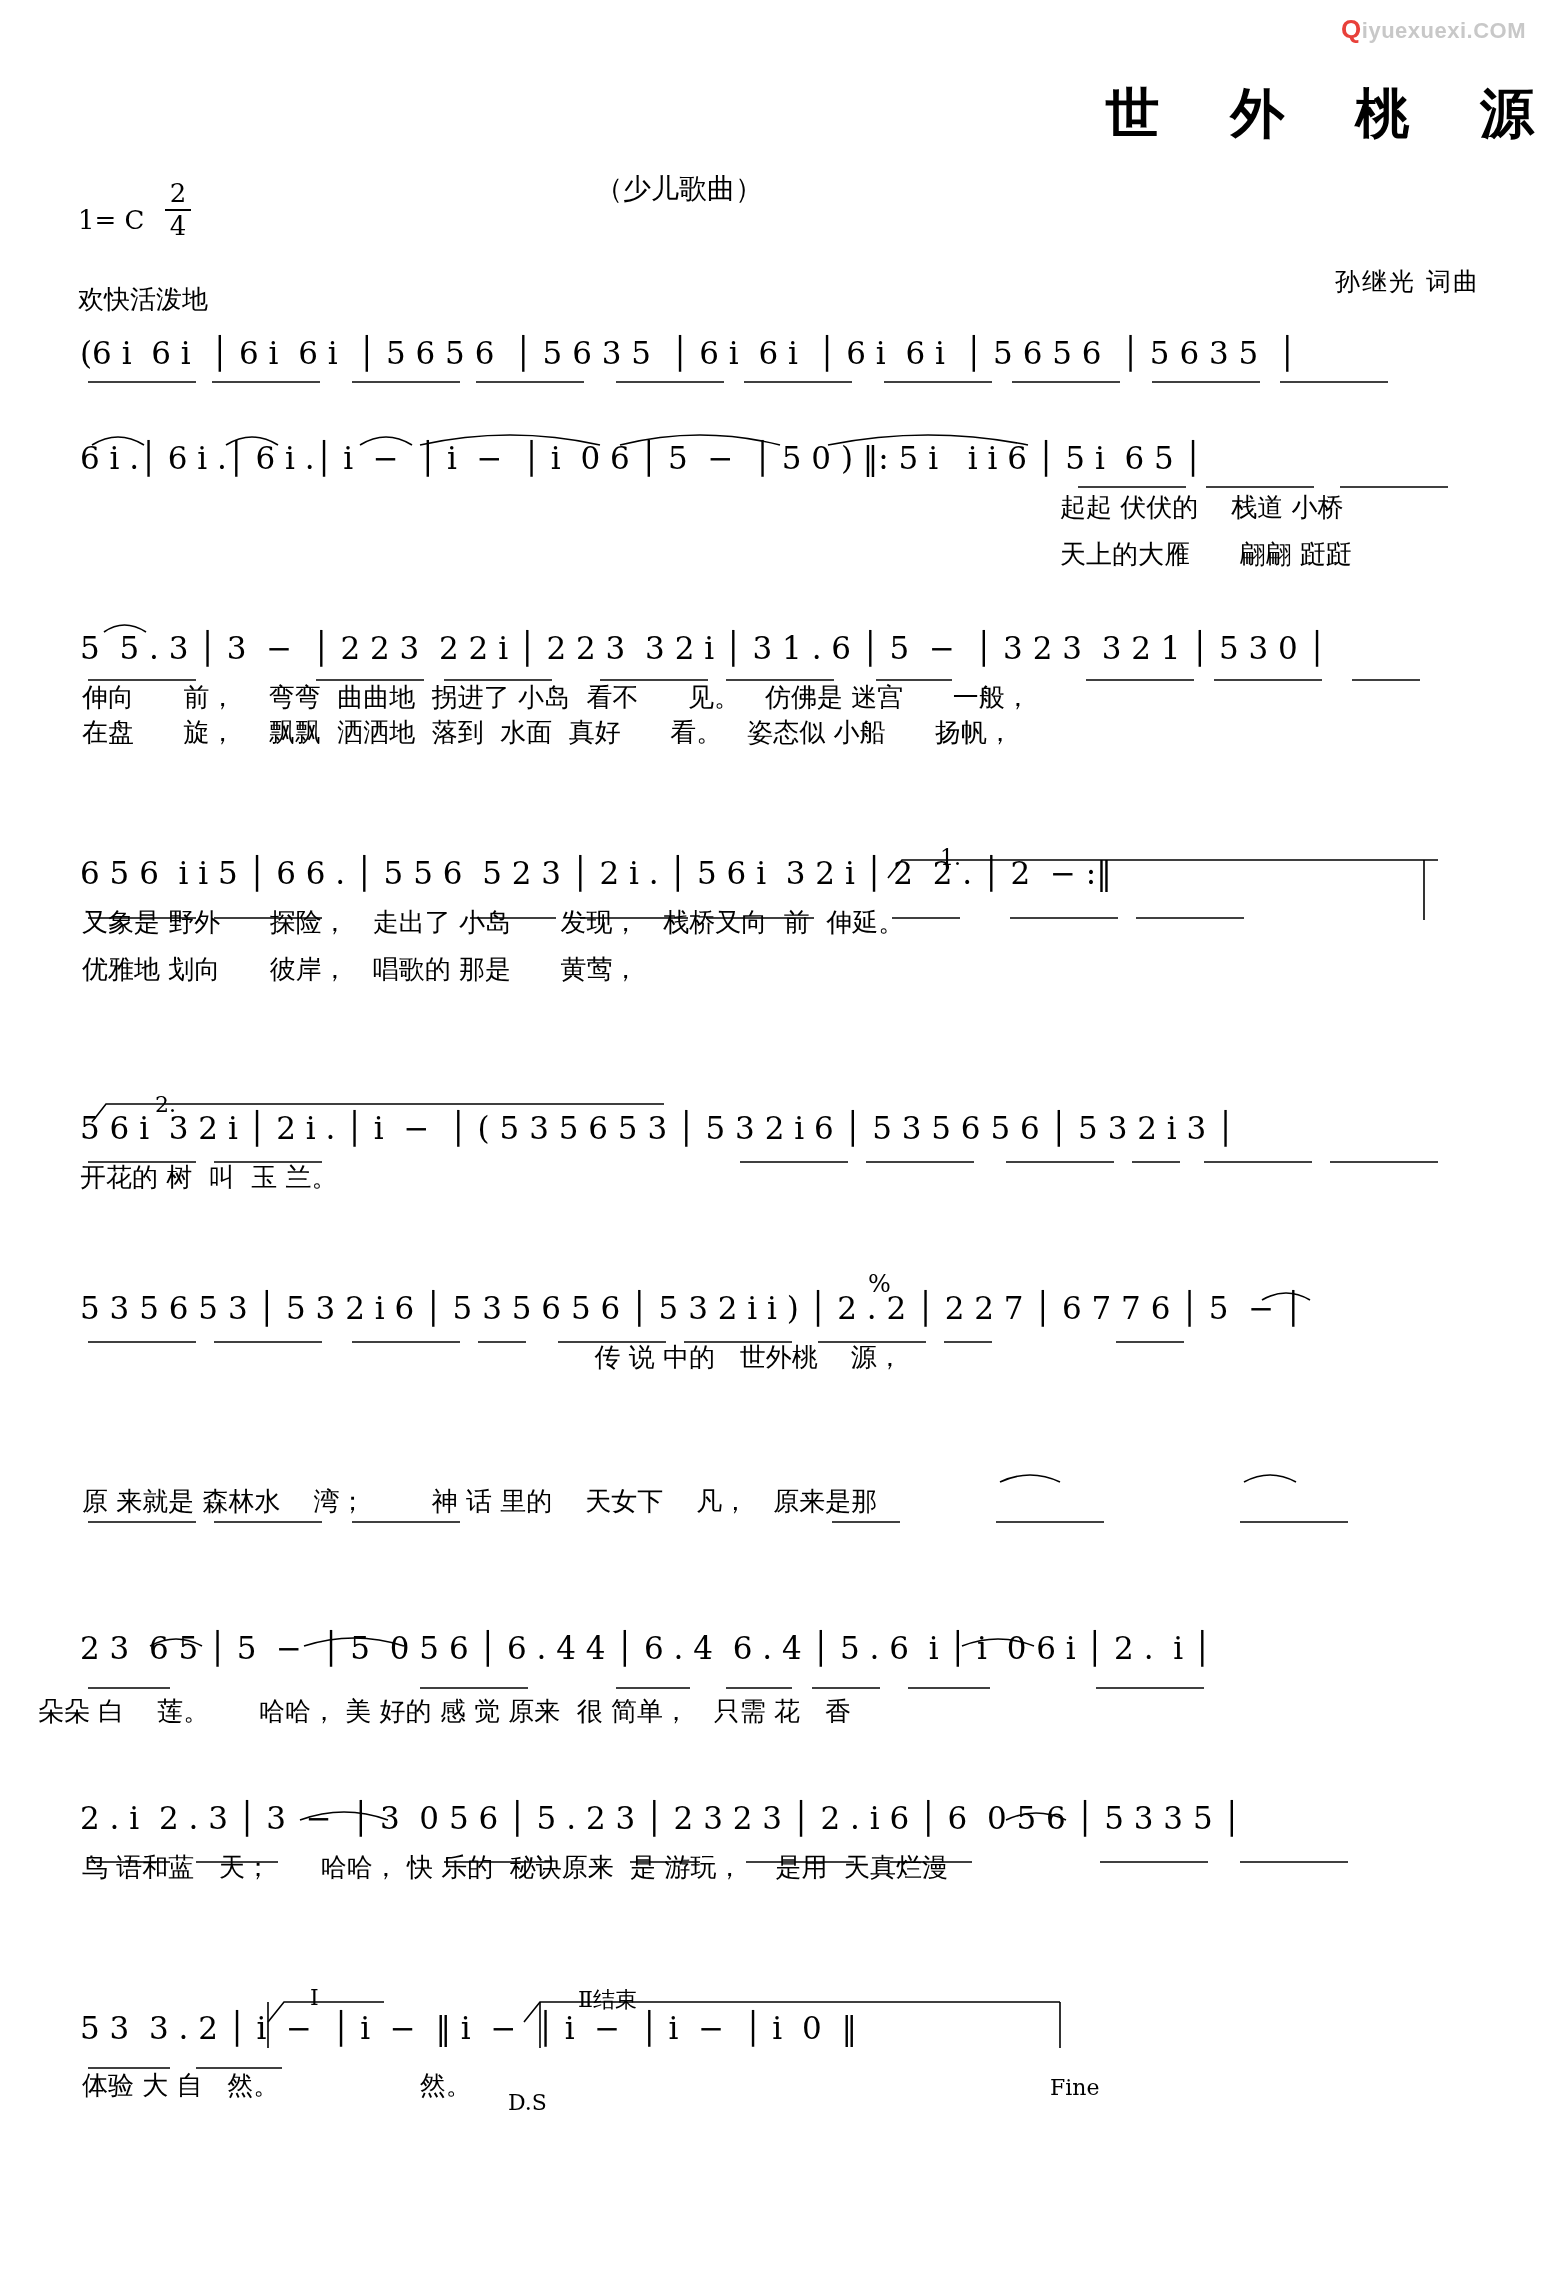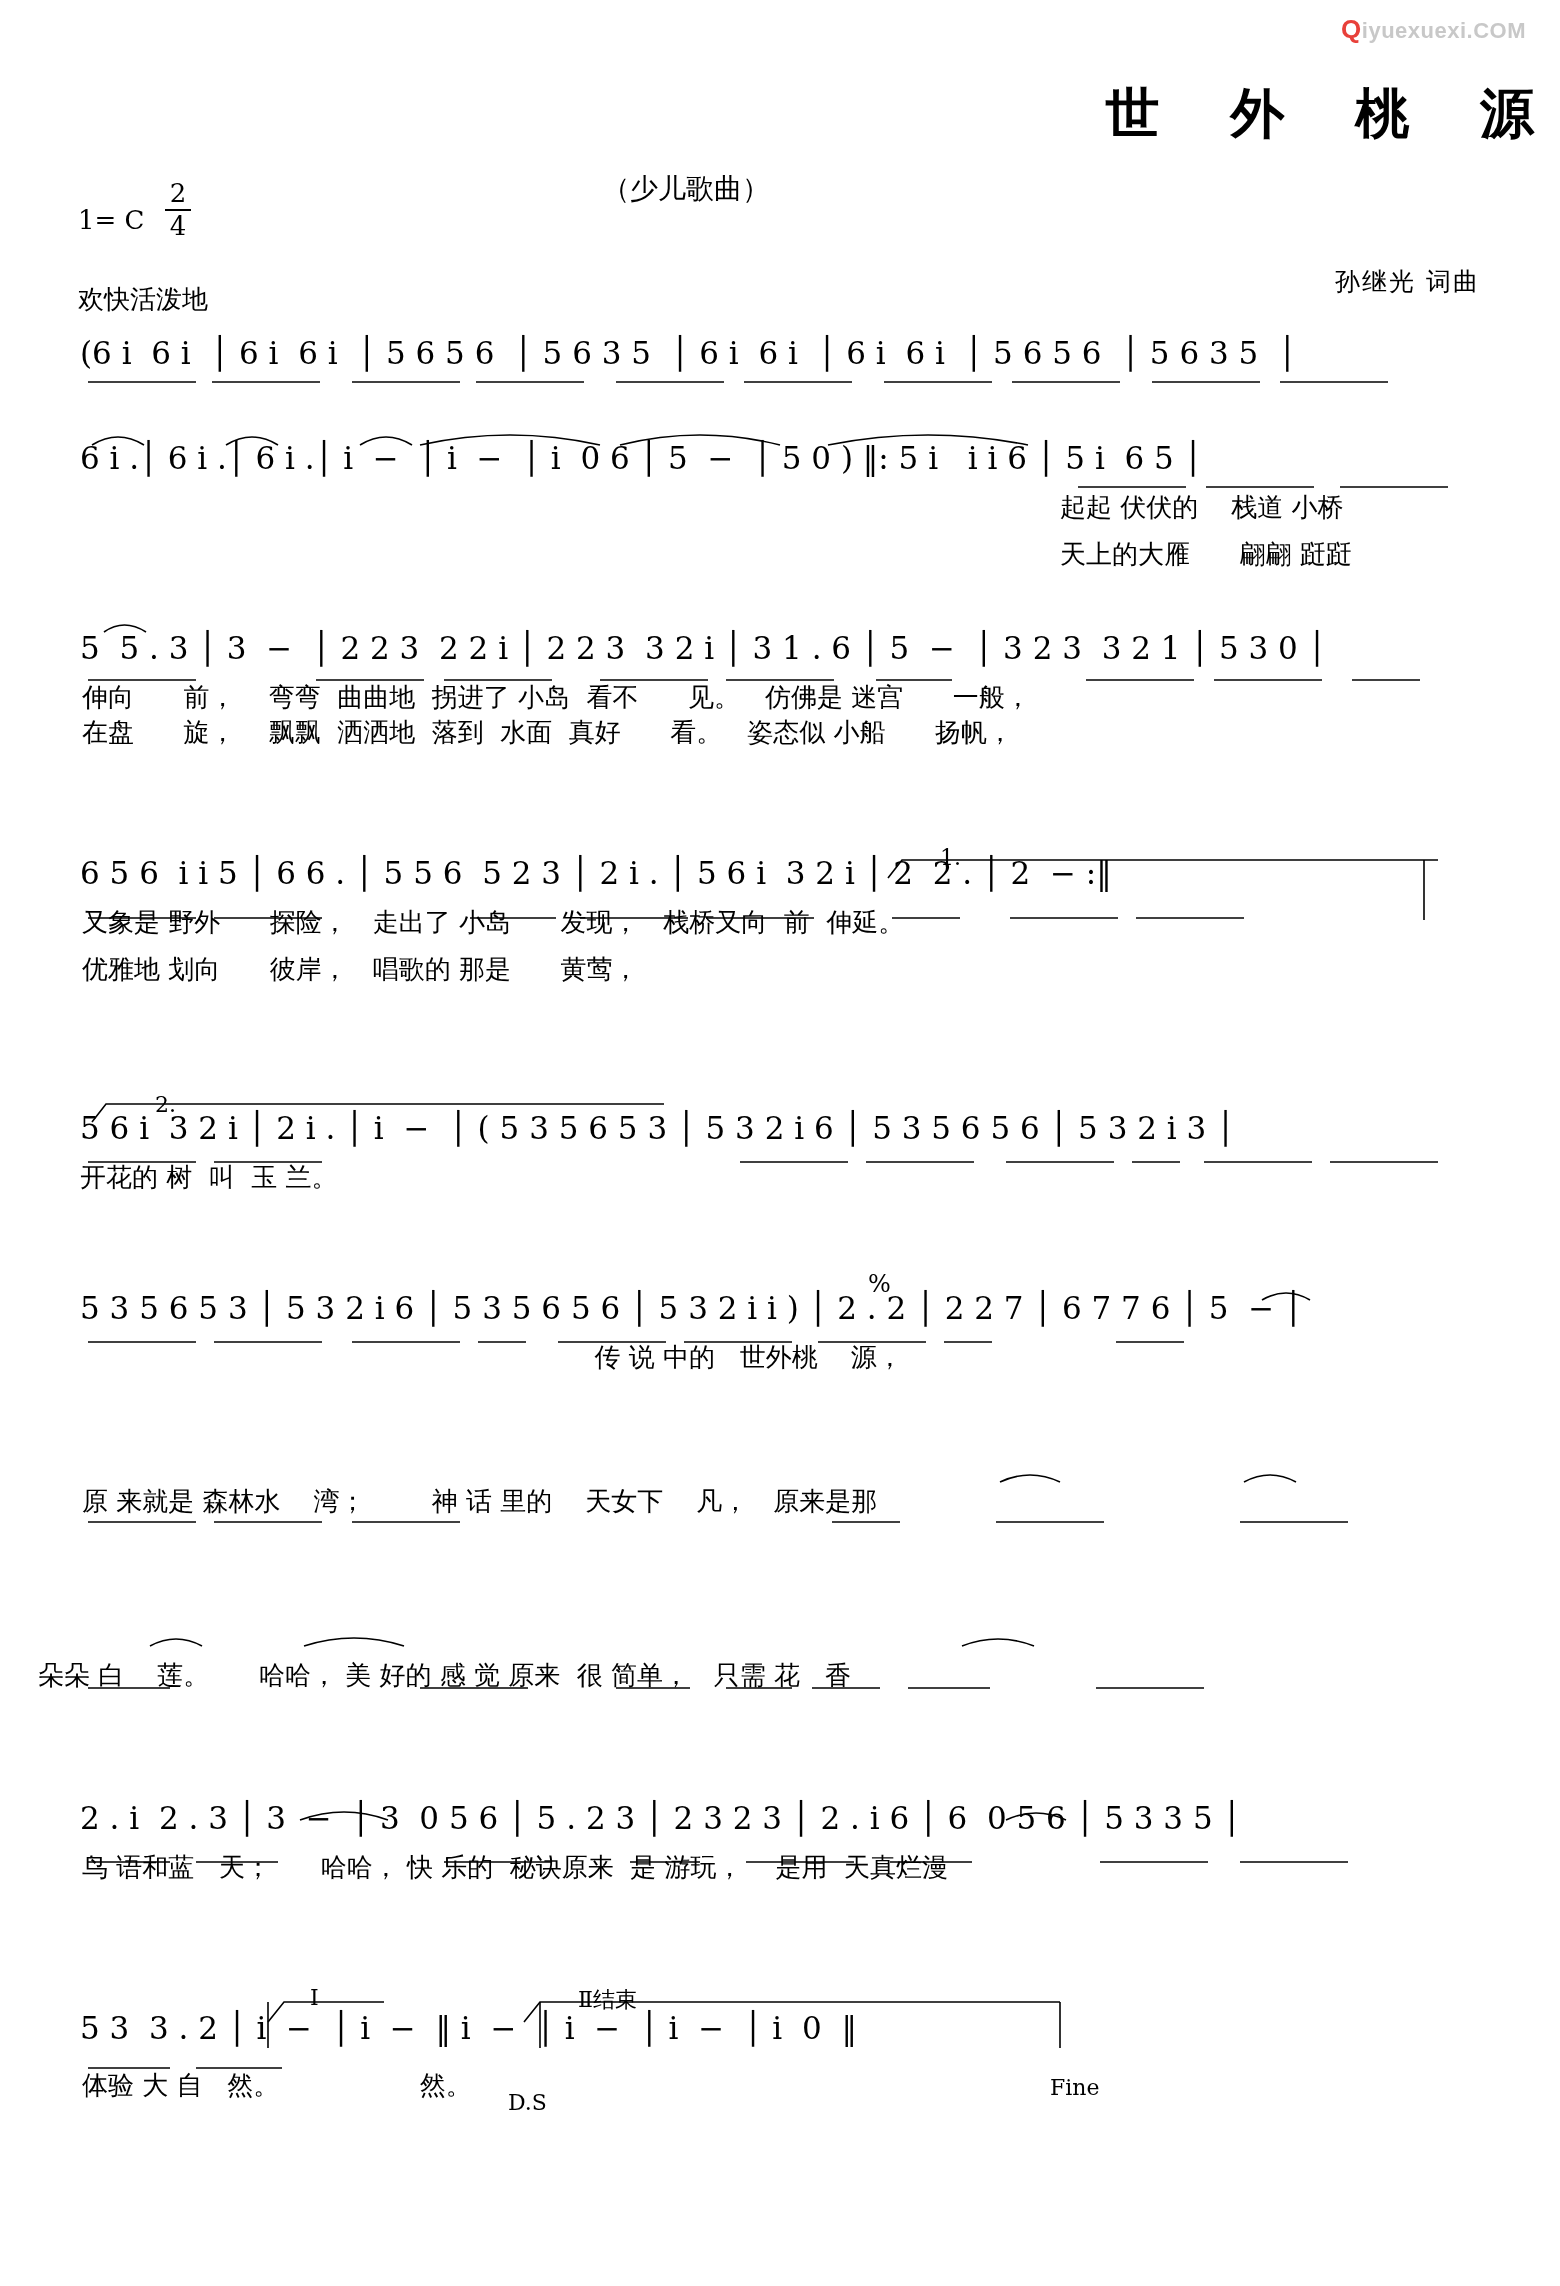--- a/index.html
+++ b/index.html
@@ -24,21 +24,20 @@
     font-size:54px;font-weight:bold;
     letter-spacing:26px;
     text-indent:26px;
     font-family:"DejaVu Serif", serif;
   }
   .subtitle{
     position:absolute;top:170px;left:0;width:1358px;
     text-align:center;
     font-size:28px;
     font-family:"DejaVu Serif", serif;
-    padding-left:7px;
   }
   .keysig{
     position:absolute;top:205px;left:78px;
     font-size:26px;
     font-family:"DejaVu Serif", serif;
   }
   .meter{
     position:absolute;top:180px;left:165px;
     font-size:26px;text-align:center;line-height:1.05;
     font-family:"DejaVu Serif", serif;
@@ -131,20 +130,21 @@
   <div class="notes">5 3 5 6 5 3 │ 5 3 2 i 6 │ 5 3 5 6 5 6 │ 5 3 2 i i ) │ 2 . 2 │ 2 2 7 │ 6 7 7 6 │ 5  − │</div>
   <div class="lyric" style="padding-left:82px;margin-top:14px">                                                              传 说 中的   世外桃    源，</div>
 </div>
 <div class="mark" style="top:1270px;left:868px;font-size:24px">%</div>
 
 <div class="sysrow" style="top:1470px">
   <div class="lyric" style="padding-left:82px;margin-top:14px">原 来就是 森林水    湾；        神 话 里的    天女下    凡，   原来是那</div>
 </div>
 
 <div class="sysrow" style="top:1630px">
+  <div class="notes">2 3  6 5 │ 5  −  │ 5  0 5 6 │ 6 . 4 4 │ 6 . 4  6 . 4 │ 5 . 6  i │ i  0 6 i │ 2 .  i │</div>
   <div class="lyric" style="padding-left:38px;margin-top:28px">朵朵 白    莲。      哈哈， 美 好的 感 觉 原来  很 简单，   只需 花   香</div>
 </div>
 
 <div class="sysrow" style="top:1800px">
   <div class="notes">2 . i  2 . 3 │ 3  −  │ 3  0 5 6 │ 5 . 2 3 │ 2 3 2 3 │ 2 . i 6 │ 6  0 5 6 │ 5 3 3 5 │</div>
   <div class="lyric" style="padding-left:82px;margin-top:14px">鸟 语和蓝   天；      哈哈， 快 乐的  秘诀原来  是 游玩，    是用  天真烂漫</div>
 </div>
 
 <div class="sysrow" style="top:2010px">
   <div class="notes">5 3  3 . 2 │ i  −  │ i  −  ‖ i  −  │ i  −  │ i  −  │ i  0  ‖</div>

